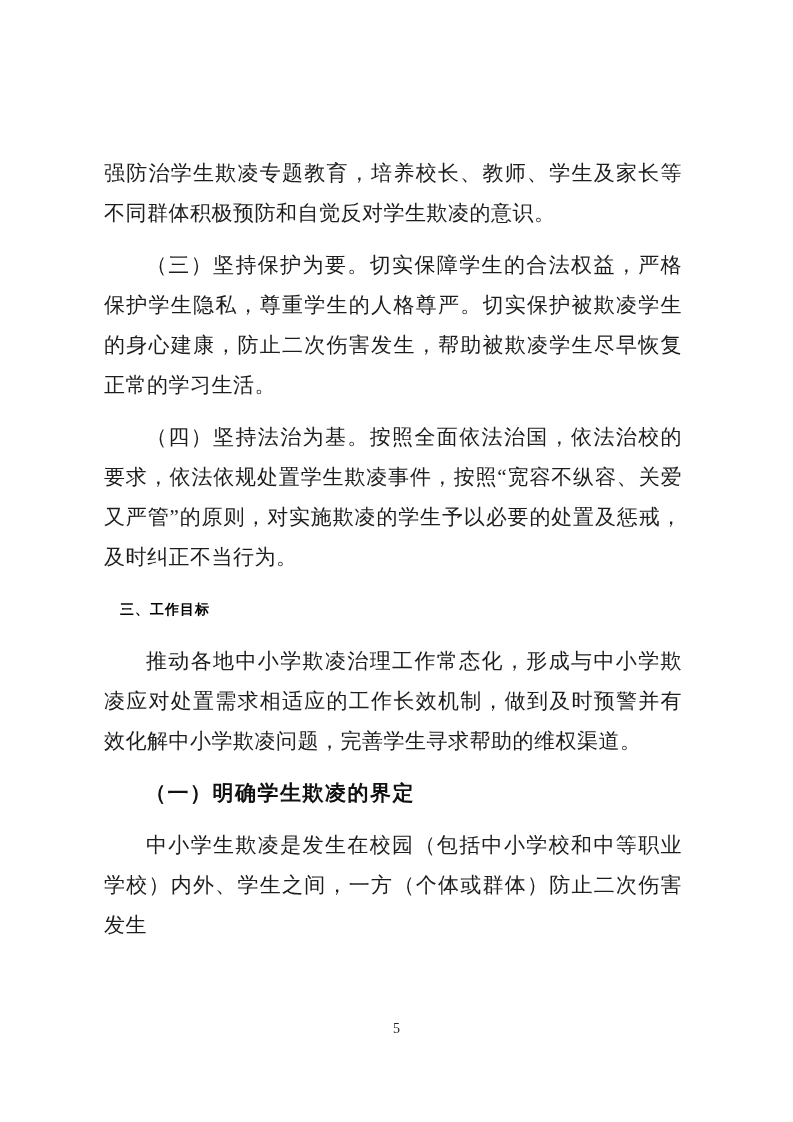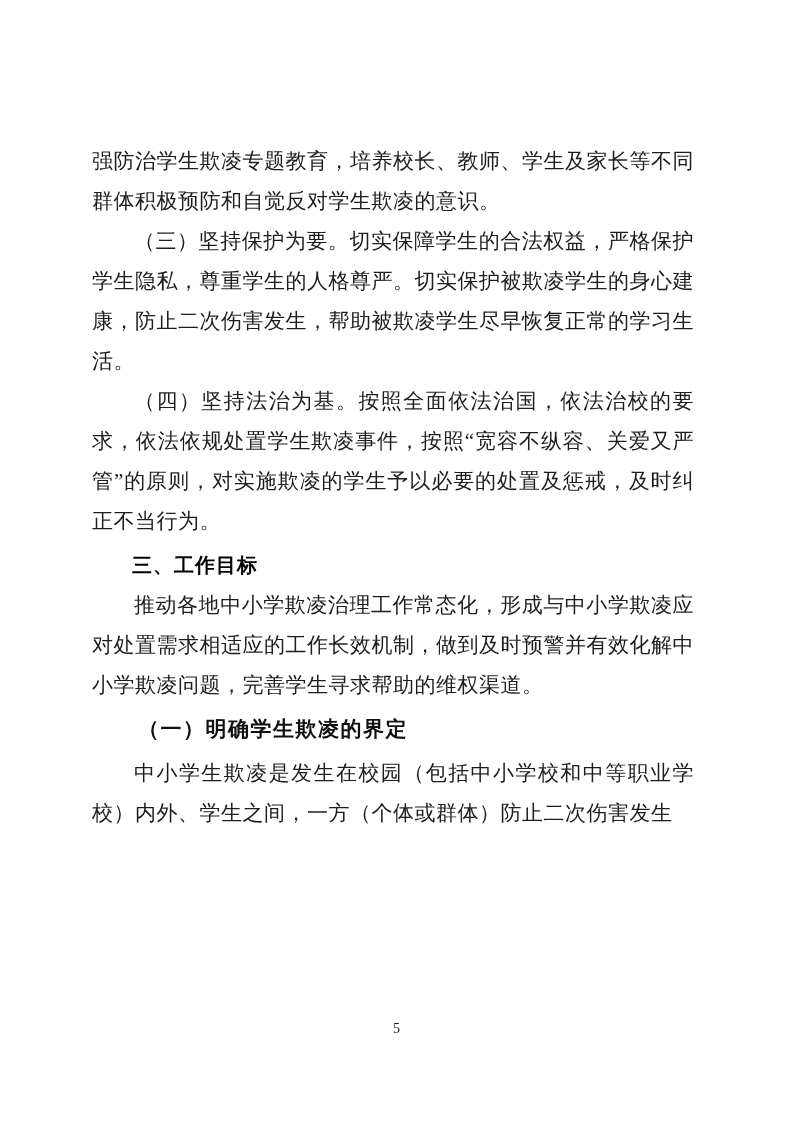--- a/index.html
+++ b/index.html
@@ -16,42 +16,42 @@
     font-family: "Liberation Serif", "DejaVu Serif", serif;
     color: #1d1d1d;
   }
   .content {
     position: absolute;
     left: 92px;
     top: 141px;
     width: 602px;
   }
   .para {
-    margin: 0;
+    margin: 12px;
     font-size: 21px;
     line-height: 40px;
     text-align: justify;
     text-indent: 2em;
     letter-spacing: 0.5px;
   }
   .para.no-indent {
     text-indent: 0;
   }
   .heading {
     margin: 4px 0 0 0;
     font-family: "Liberation Sans", "DejaVu Sans", sans-serif;
     font-weight: bold;
-    font-size: 20px;
+    font-size: 14px;
     line-height: 40px;
     text-indent: 2em;
     color: #000000;
     letter-spacing: 1px;
   }
   .subheading {
-    margin: 4px;
+    margin: 11px;
     font-weight: bold;
     font-size: 21px;
     line-height: 40px;
     text-indent: 2em;
     color: #111111;
     letter-spacing: 1.5px;
   }
   .page-number {
     position: absolute;
     top: 1018px;

